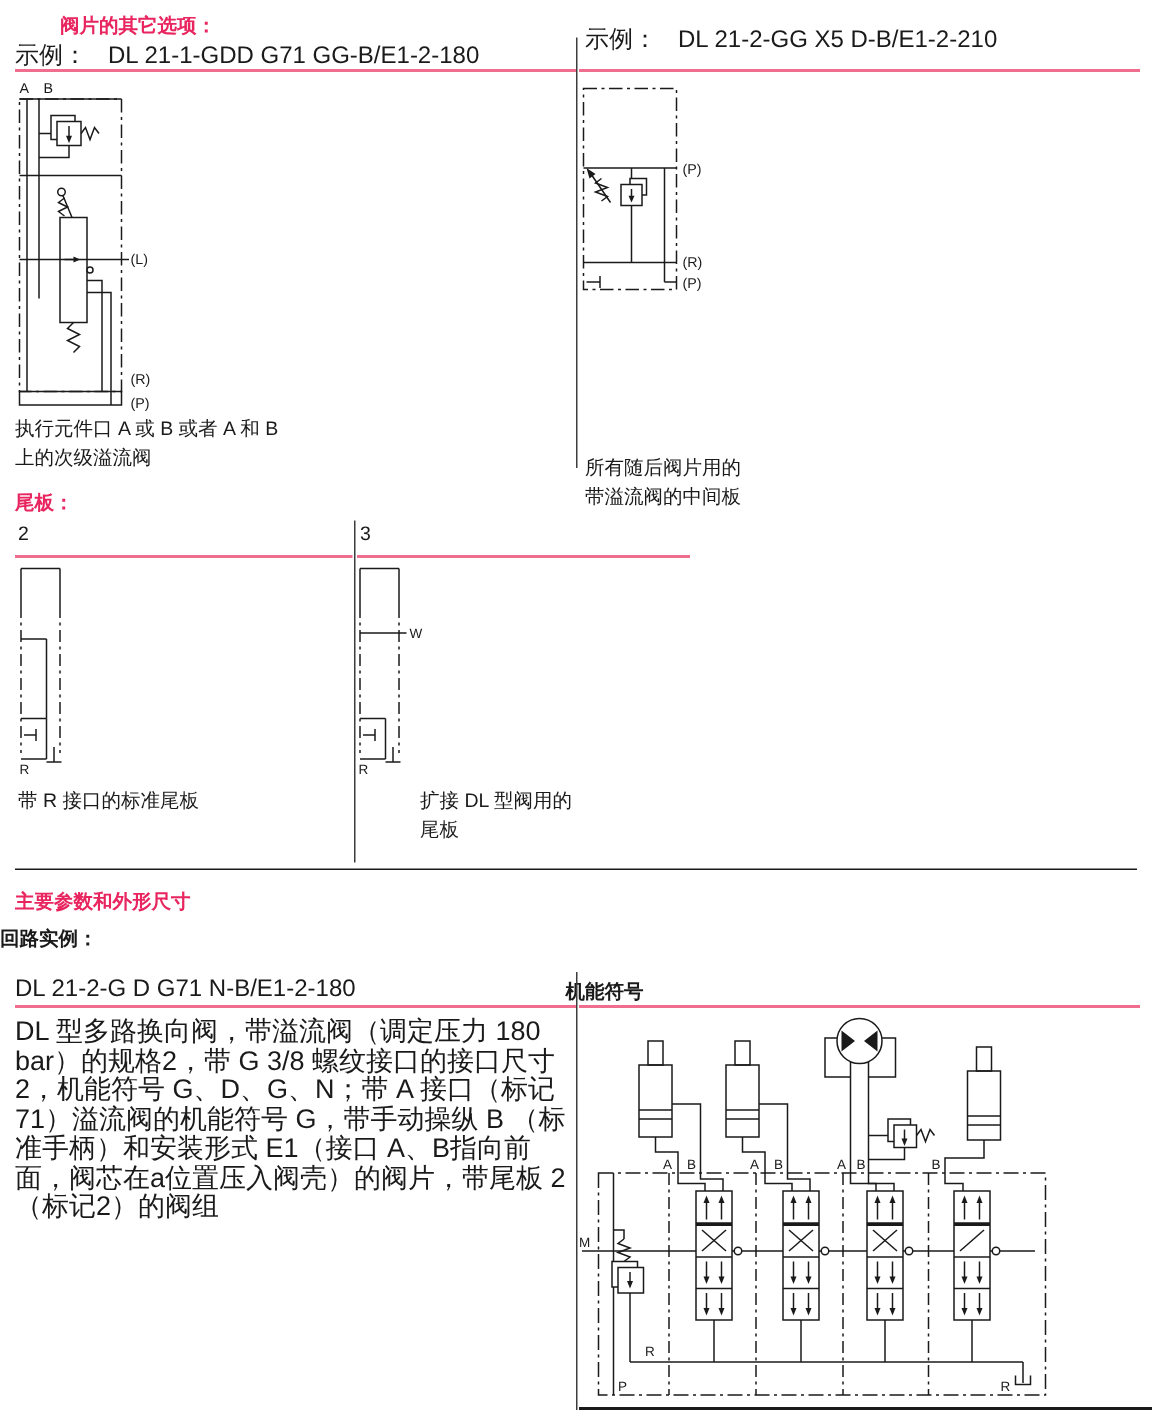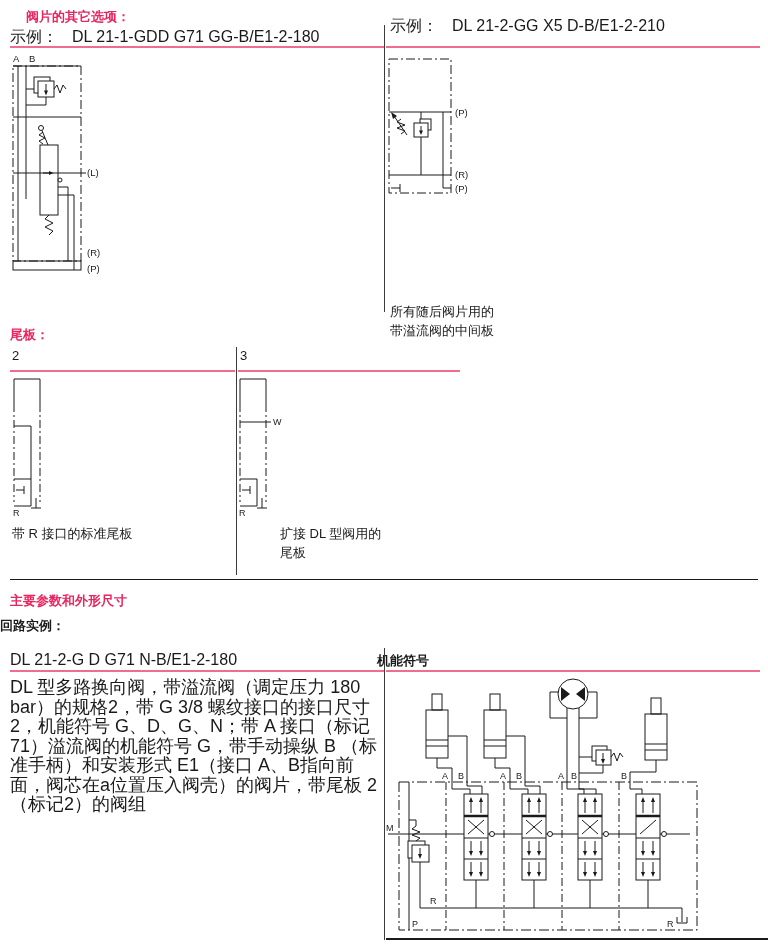--- a/index.html
+++ b/index.html
@@ -18,21 +18,21 @@
   .desc{font-size:18px;line-height:19.5px;width:374px;}
   svg{display:block;}
   svg text{fill:#1a1a1a;stroke:none;font-size:9.5px;font-family:"Liberation Sans","DejaVu Sans",sans-serif;}
   svg .lbl9{font-size:9px;}
 </style>
 </head>
 <body>
 
 <div class="page">
 
-  <div class="abs red-heading" style="left:10px;top:8px;padding-left:16px;">阀片的其它选项：</div>
+  <div class="abs red-heading" style="left:24px;top:8px;padding-left:16px;">阀片的其它选项：</div>
 
   <div class="abs ex" style="left:10px;top:27px;">
     <span>示例：</span><span class="code">DL 21-1-GDD G71 GG-B/E1-2-180</span>
   </div>
   <div class="abs ex" style="left:390px;top:16px;">
     <span>示例：</span><span class="code">DL 21-2-GG X5 D-B/E1-2-210</span>
   </div>
 
   <div class="abs rule" style="left:10px;top:46px;width:374px;"></div>
   <div class="abs rule" style="left:386px;top:46px;width:374px;"></div>
@@ -90,20 +90,22 @@
       <line x1="2" y1="120" x2="64" y2="120"></line>
       <line x1="4" y1="133" x2="13" y2="133"></line>
       <line x1="13" y1="129" x2="13" y2="137"></line>
     </g>
     <text x="68" y="61">(P)</text>
     <text x="68" y="123">(R)</text>
     <text x="68" y="137">(P)</text>
   </svg>
 
   <div class="abs cap" style="left:10px;top:276px;">
+    <div>执行元件口 A 或 B 或者 A 和 B</div>
+    <div>上的次级溢流阀</div>
   </div>
   <div class="abs cap" style="left:390px;top:278px;margin-top:24px;">
     <div>所有随后阀片用的</div>
     <div>带溢流阀的中间板</div>
   </div>
 
   <div class="abs red-heading" style="left:10px;top:326px;">尾板：</div>
 
   <div class="abs num" style="left:12px;top:348px;">2</div>
   <div class="abs num" style="left:240px;top:348px;">3</div>

